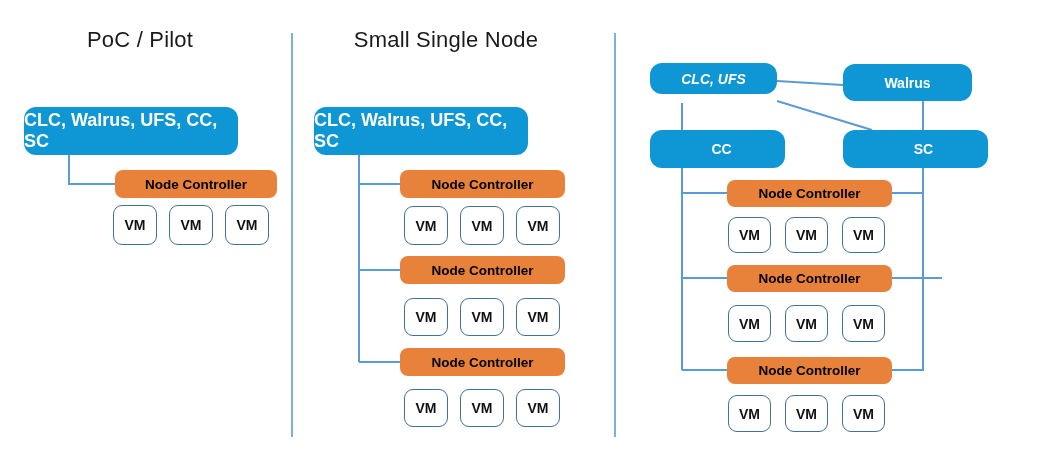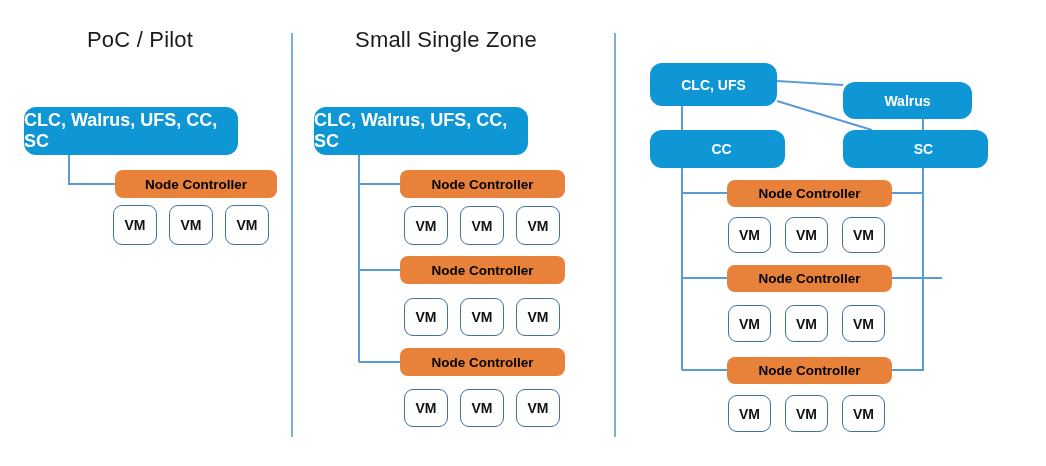--- a/index.html
+++ b/index.html
@@ -81,42 +81,42 @@
   <div class="title" style="left:30px;top:27px;">PoC / Pilot</div>
 
   <div class="bluebox" style="left:24px;top:107px;width:214px;height:48px;">CLC, Walrus, UFS, CC, SC</div>
 
   <div class="ncbox" style="left:115px;top:170px;width:162px;height:28px;">Node Controller</div>
 
   <div class="vmbox" style="left:113px;top:205px;width:44px;height:40px;">VM</div>
   <div class="vmbox" style="left:169px;top:205px;width:44px;height:40px;">VM</div>
   <div class="vmbox" style="left:225px;top:205px;width:44px;height:40px;">VM</div>
 
-  <div class="title" style="left:336px;top:27px;">Small Single Zone</div>
+  <div class="title" style="left:336px;top:27px;">Small Single Node</div>
 
   <div class="bluebox" style="left:314px;top:107px;width:214px;height:48px;">CLC, Walrus, UFS, CC, SC</div>
 
   <div class="ncbox" style="left:400px;top:170px;width:165px;height:28px;">Node Controller</div>
   <div class="vmbox" style="left:404px;top:206px;width:44px;height:39px;">VM</div>
   <div class="vmbox" style="left:460px;top:206px;width:44px;height:39px;">VM</div>
   <div class="vmbox" style="left:516px;top:206px;width:44px;height:39px;">VM</div>
 
   <div class="ncbox" style="left:400px;top:256px;width:165px;height:28px;">Node Controller</div>
   <div class="vmbox" style="left:404px;top:298px;width:44px;height:38px;">VM</div>
   <div class="vmbox" style="left:460px;top:298px;width:44px;height:38px;">VM</div>
   <div class="vmbox" style="left:516px;top:298px;width:44px;height:38px;">VM</div>
 
   <div class="ncbox" style="left:400px;top:348px;width:165px;height:28px;">Node Controller</div>
   <div class="vmbox" style="left:404px;top:389px;width:44px;height:38px;">VM</div>
   <div class="vmbox" style="left:460px;top:389px;width:44px;height:38px;">VM</div>
   <div class="vmbox" style="left:516px;top:389px;width:44px;height:38px;">VM</div>
 
 
-  <div class="bluebox lg" style="left:650px;top:63px;width:127px;height:43px;">CLC, UFS</div>
-  <div class="bluebox lg" style="left:843px;top:64px;width:129px;height:37px;margin-top:18px;">Walrus</div>
+  <div class="bluebox lg" style="left:650px;top:63px;width:127px;height:31px;font-style:italic;">CLC, UFS</div>
+  <div class="bluebox lg" style="left:843px;top:64px;width:129px;height:37px;">Walrus</div>
   <div class="bluebox lg" style="left:650px;top:130px;width:127px;height:38px;padding-left:8px;">CC</div>
   <div class="bluebox lg" style="left:843px;top:130px;width:129px;height:38px;padding-left:16px;">SC</div>
 
   <div class="ncbox" style="left:727px;top:180px;width:165px;height:27px;">Node Controller</div>
   <div class="vmbox" style="left:728px;top:217px;width:43px;height:36px;">VM</div>
   <div class="vmbox" style="left:785px;top:217px;width:43px;height:36px;">VM</div>
   <div class="vmbox" style="left:842px;top:217px;width:43px;height:36px;">VM</div>
 
   <div class="ncbox" style="left:727px;top:265px;width:165px;height:27px;">Node Controller</div>
   <div class="vmbox" style="left:728px;top:305px;width:43px;height:37px;">VM</div>

